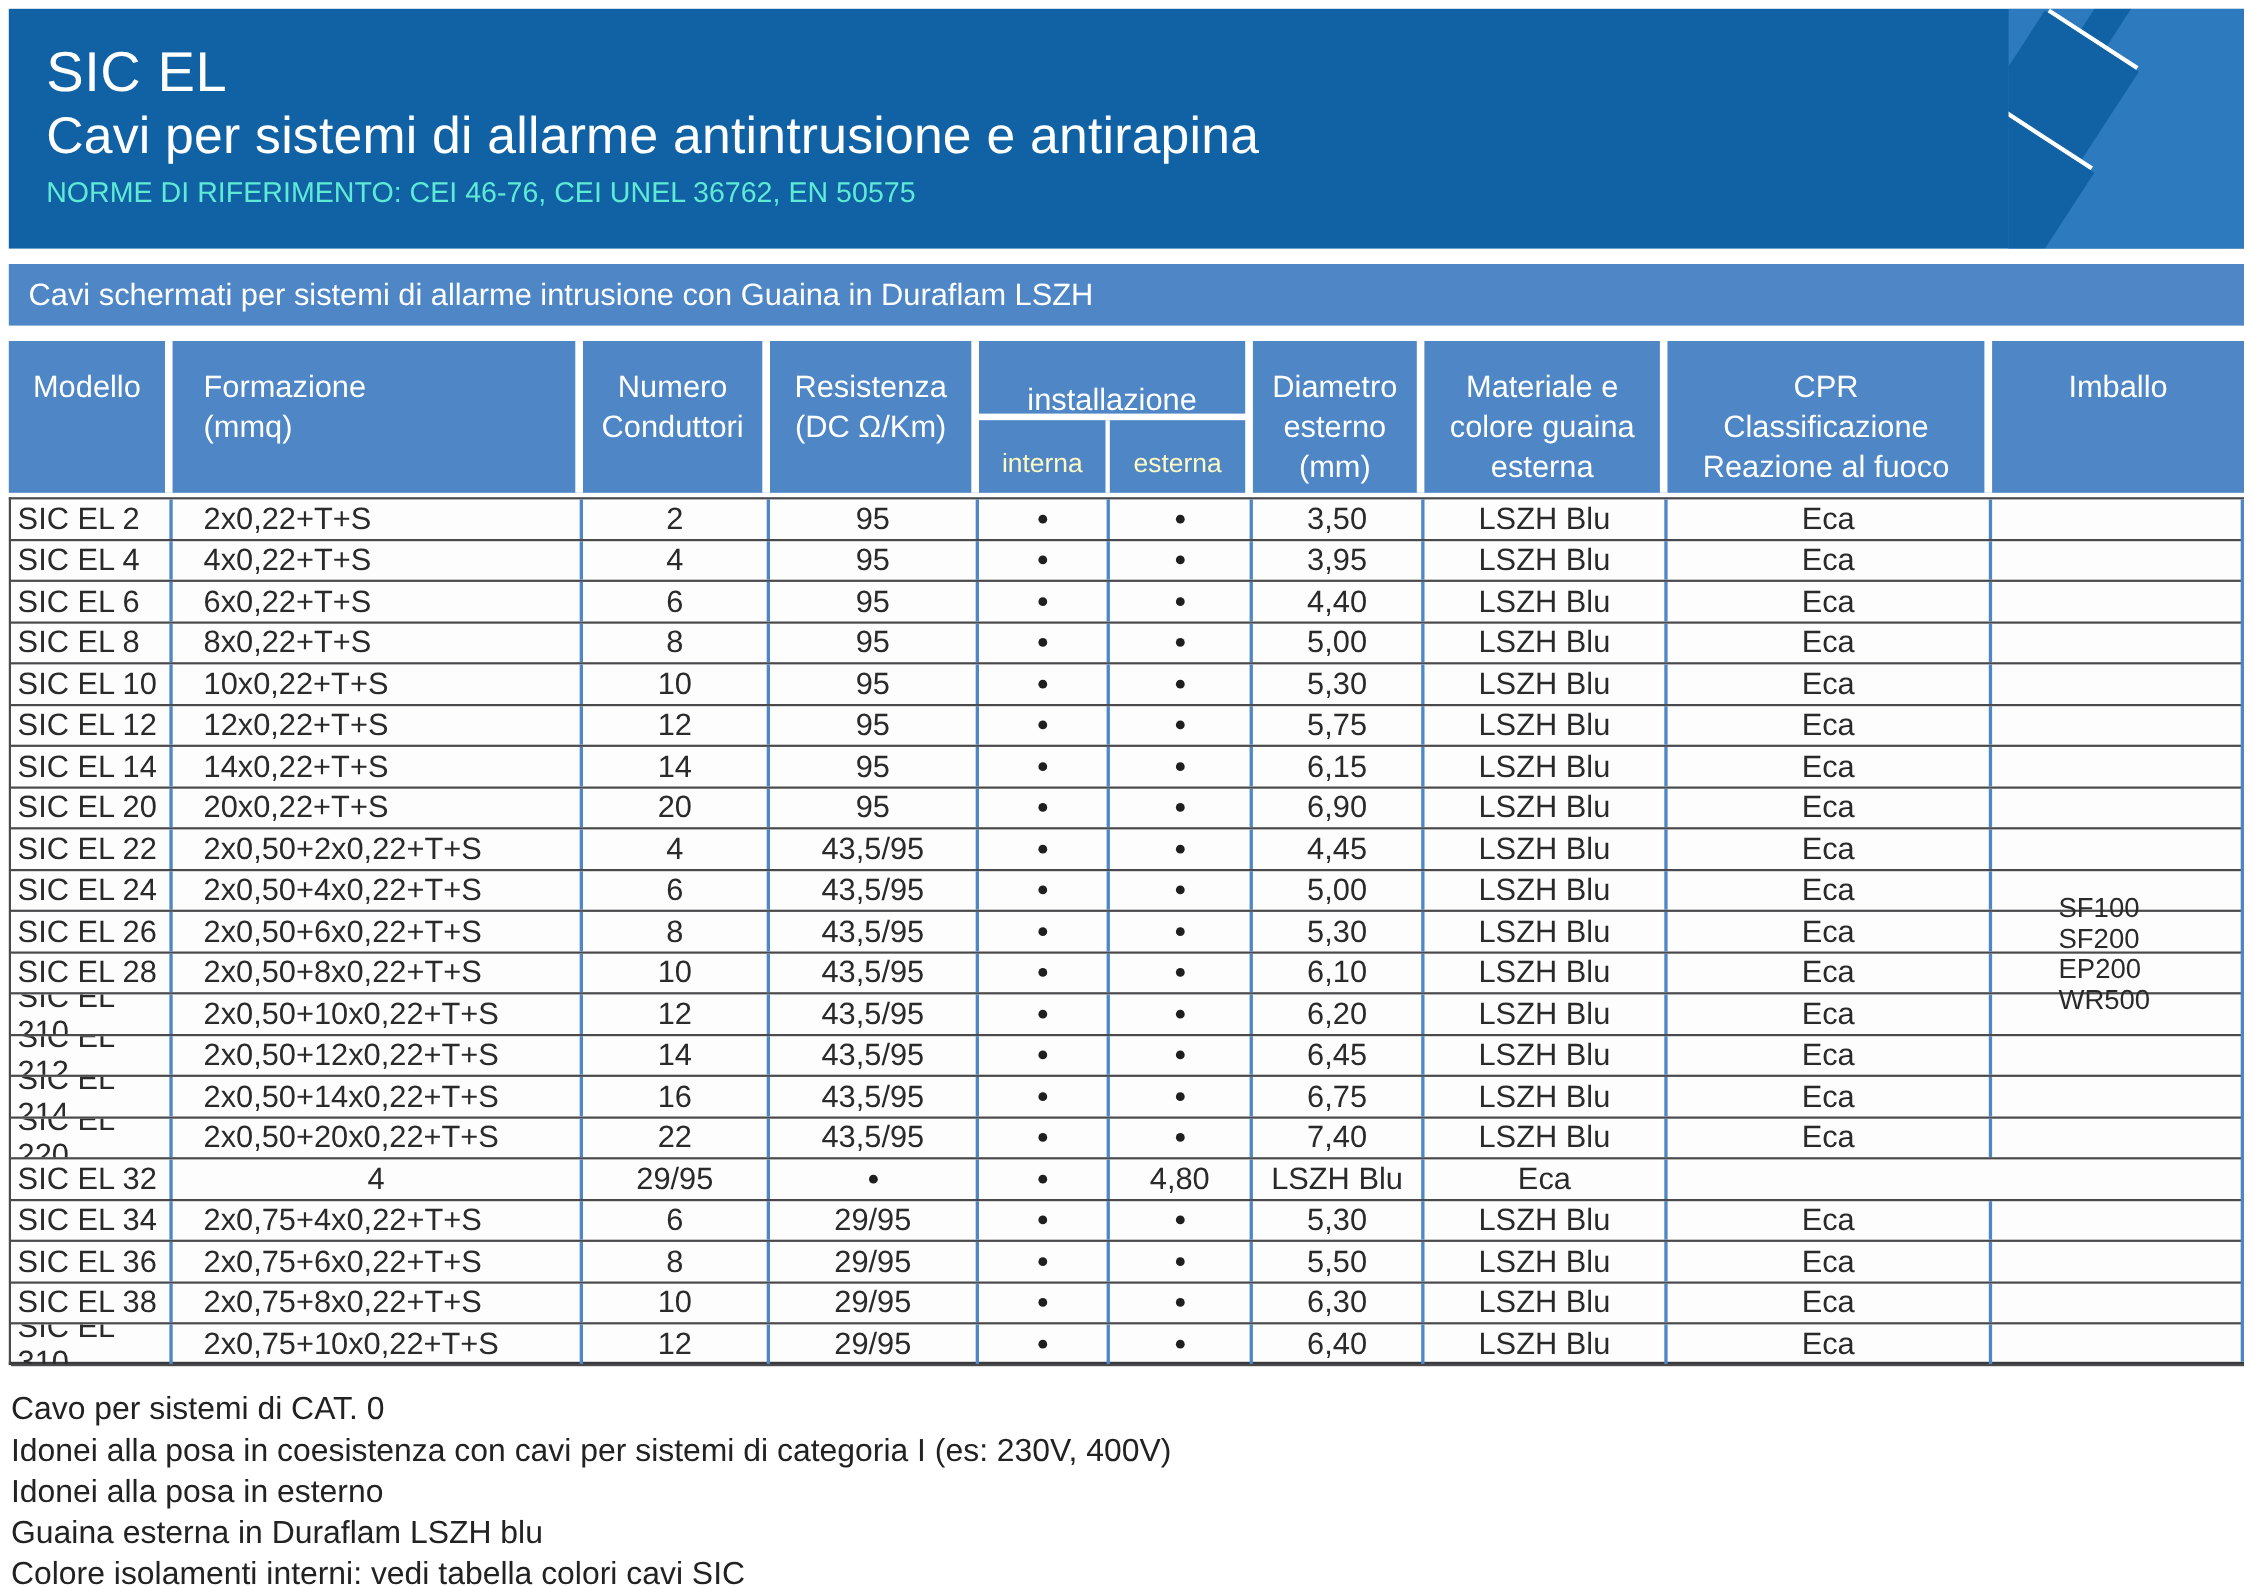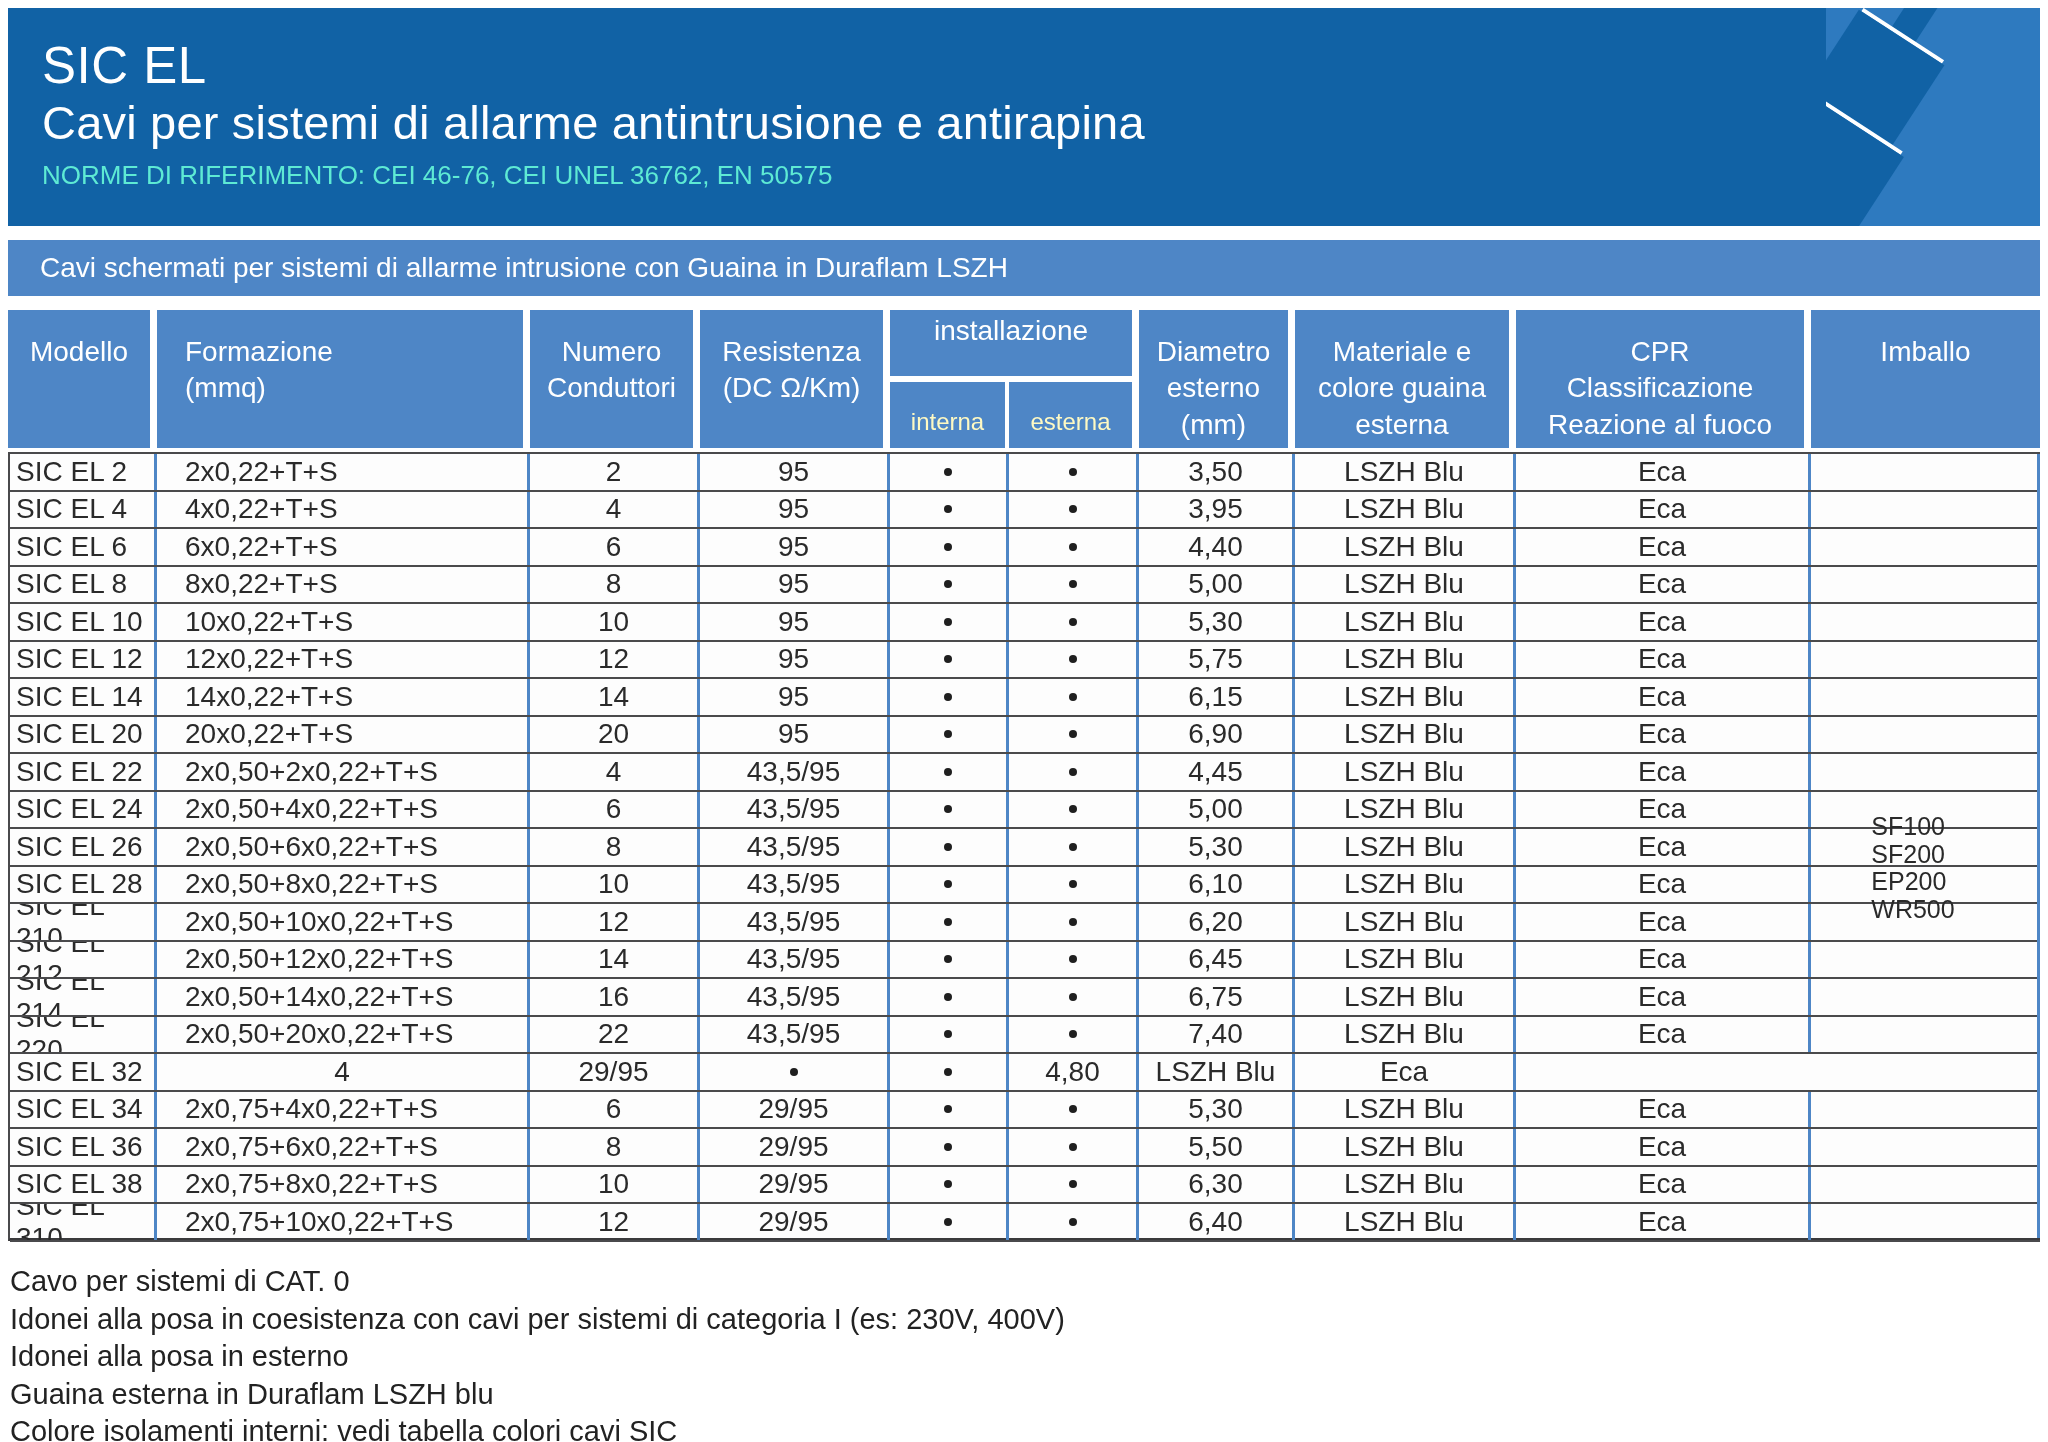--- a/index.html
+++ b/index.html
@@ -24,38 +24,38 @@
   .seg.stem { width:28px;  height:105px; }
   .seg.mid  { width:102px; height:95px;  }
   .seg.big  { width:134px; height:185px; }
   .gapline  { background:#ffffff; height:4px; }
   .gapline.g1 { width:96px;  }
   .gapline.g2 { width:126px; }
 
   
   .section-banner {
     margin:14px 8px 0 8px; height:56px; background:#4e86c6; color:#fff;
-    display:flex; align-items:center; padding-left:32px; font-size:28px;
+    display:flex; align-items:center; padding-left:18px; font-size:28px;
   }
 
   
   .tbl-header {
     margin:14px 8px 0 8px; height:138px; display:grid;
     grid-template-columns:149px 373px 170px 190px 249px 156px 221px 295px 229px;
   }
   .hcell {
     background:#4e86c6; color:#fff; font-size:28px; line-height:1.3;
     text-align:center; padding-top:24px; white-space:pre-line;
     border-right:7px solid #ffffff;
   }
   .hcell:last-child { border-right:none; }
   .hcell.left { text-align:left; padding-left:28px; }
   .hgroup { background:#fff; padding:0; border-right:7px solid #fff; display:flex; flex-direction:column; }
   .hgroup .glabel { background:#4e86c6; color:#fff; font-size:28px; text-align:center;
-                    height:66px; padding-top:5px; }
+                    height:66px; padding-top:38px; }
   .hgroup .gsplit { margin-top:6px; flex:1; display:grid; grid-template-columns:119px 123px; }
   .hgroup .gsub   { background:#4e86c6; color:#fef9c3; font-size:24px; text-align:center;
                     display:flex; align-items:flex-end; justify-content:center; padding-bottom:12px; }
   .hgroup .gsub.first { border-right:4px solid #fff; }
 
   .tbl-body {
     position:relative; margin:4px 8px 0 8px; width:2032px; height:789px;
     border-top:2px solid #4a4a4c; border-left:2px solid #4a4a4c; border-bottom:3px solid #3a3a3c;
     background:#fdfdfd;
   }

